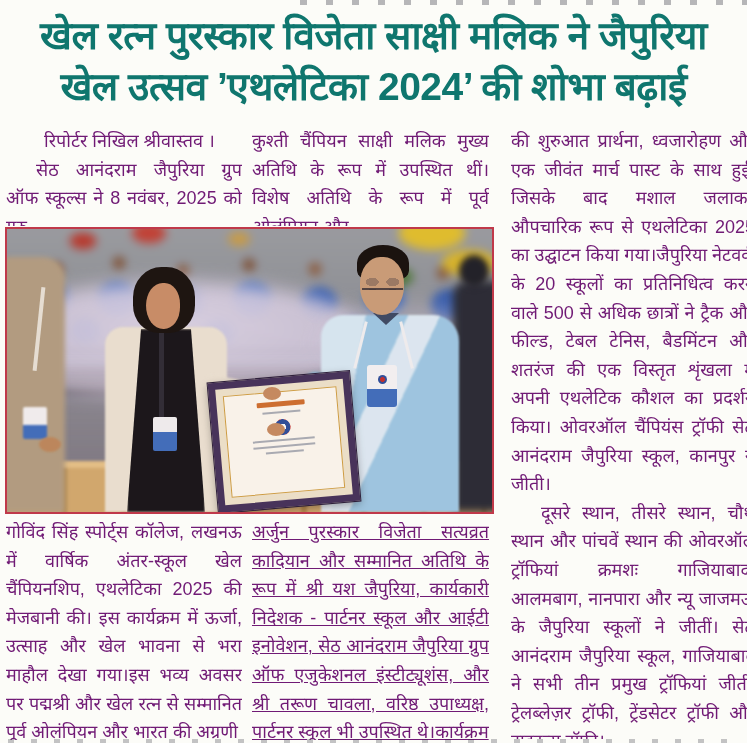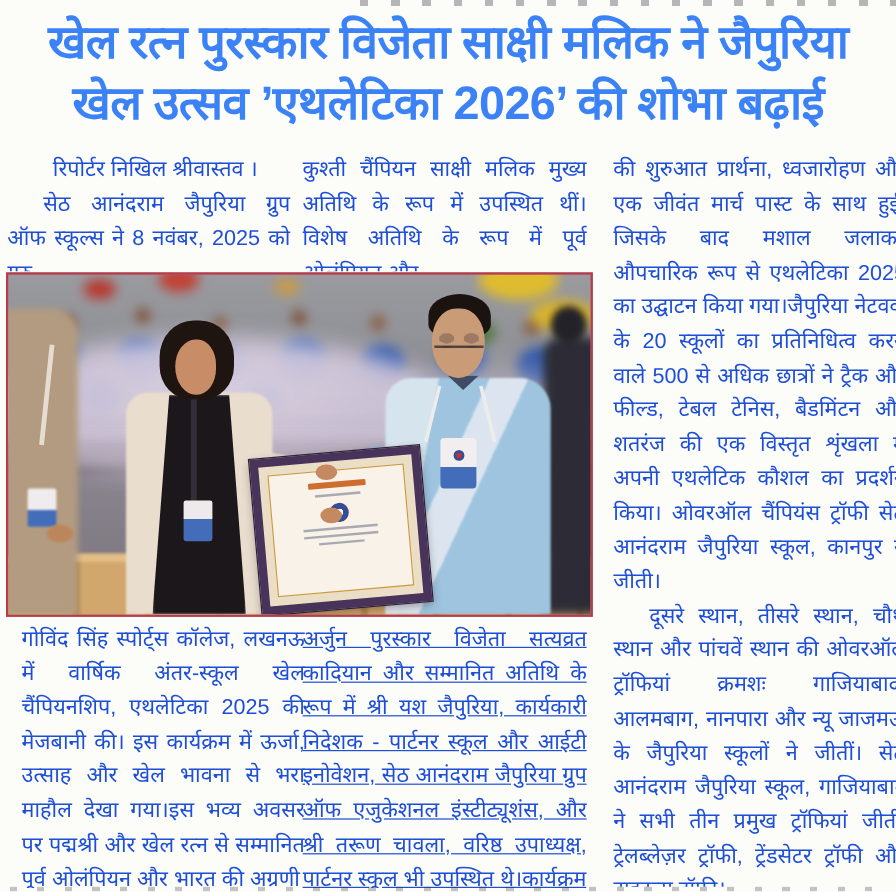--- a/index.html
+++ b/index.html
@@ -16,35 +16,35 @@
     opacity:.7;
   }
   .edge-frag-bottom{
     position:absolute; bottom:0; left:8px; width:730px; height:4px;
     background:repeating-linear-gradient(90deg, rgba(45,45,58,.5) 0 6px, transparent 6px 23px);
     opacity:.55;
   }
   
   .headline{position:absolute; top:10px; left:0; width:747px; text-align:center;}
   .hl{
-    margin:0; font-weight:700; color:#3b82f6;
+    margin:0; font-weight:700; color:#0f766e;
     font-size:39px; line-height:51px; letter-spacing:-0.5px; white-space:nowrap;
   }
   
   .col{
     position:absolute; font-size:18px; line-height:28.6px;
-    text-align:justify; overflow:hidden; color:#1d4ed8;
+    text-align:justify; overflow:hidden; color:#701a75;
   }
   .col p{margin:0;}
   p.byline{text-indent:38px;}
   p.indent{text-indent:30px;}
   .col1-top{left:6px;  top:127px; width:236px; height:99px;}
   .col2-top{left:252px; top:127px; width:237px; height:99px;}
   .col3    {left:511px; top:127px; width:244px; height:612px;}
-  .col1-bottom{left:6px;  top:518px; width:236px; height:222px;margin-left:12px;}
+  .col1-bottom{left:6px;  top:518px; width:236px; height:222px;}
   .col2-bottom{left:252px; top:518px; width:237px; height:222px;text-decoration:underline;}
 
   
   .photo{
     position:absolute; left:5px; top:227px; width:485px; height:283px;
     border:2px solid #c0394a; overflow:hidden; background:#858c96;
   }
   .photo *{position:absolute;}
   .ph-crowd{
     left:-10px; top:-10px; width:505px; height:160px;
@@ -182,21 +182,21 @@
 </style>
 </head>
 <body>
 
 <div class="page">
 
   <div class="edge-frag-top"></div>
 
   <div class="headline">
     <h1 class="hl">खेल रत्न पुरस्कार विजेता साक्षी मलिक ने जैपुरिया</h1>
-    <h1 class="hl">खेल उत्सव ’एथलेटिका 2026’ की शोभा बढ़ाई</h1>
+    <h1 class="hl">खेल उत्सव ’एथलेटिका 2024’ की शोभा बढ़ाई</h1>
   </div>
 
   <div class="col col1-top">
     <p class="byline">रिपोर्टर निखिल श्रीवास्तव ।</p>
     <p class="indent">सेठ आनंदराम जैपुरिया ग्रुप ऑफ स्कूल्स ने 8 नवंबर, 2025 को गुरु</p>
   </div>
 
   <div class="col col2-top">
     <p>कुश्ती चैंपियन साक्षी मलिक मुख्य अतिथि के रूप में उपस्थित थीं। विशेष अतिथि के रूप में पूर्व ओलंपियन और</p>
   </div>

